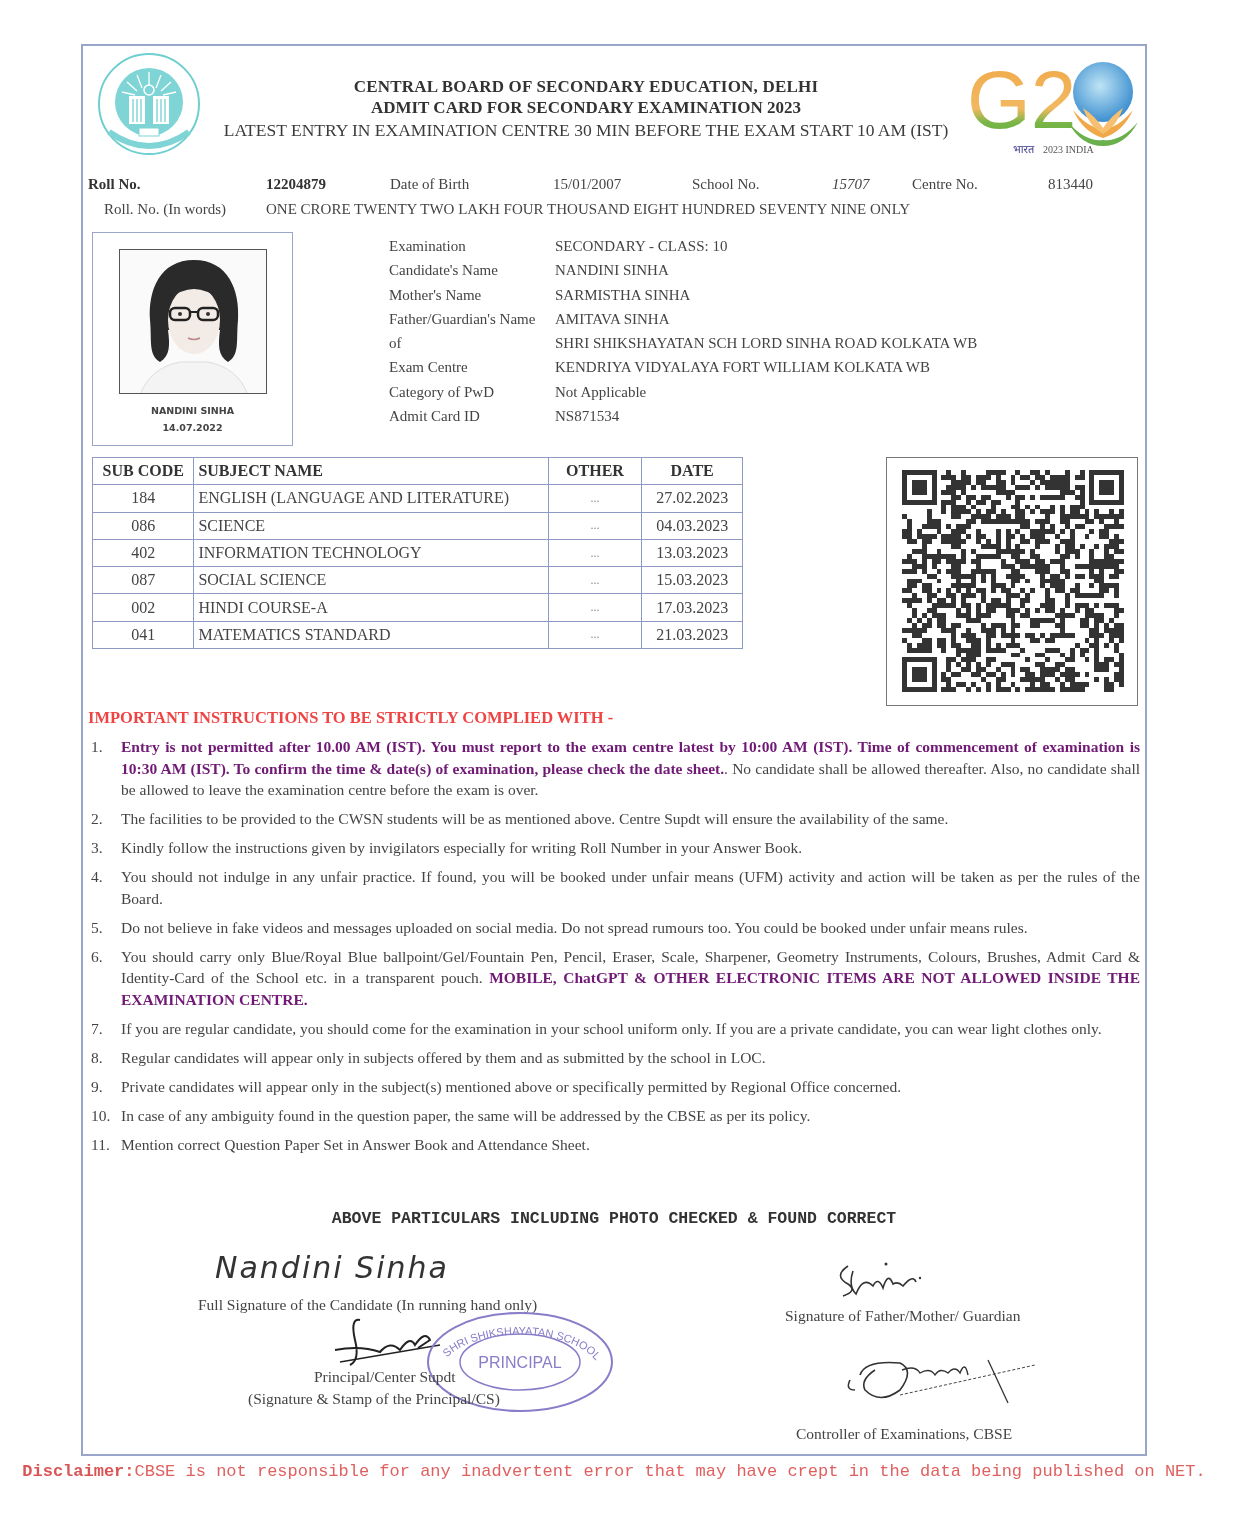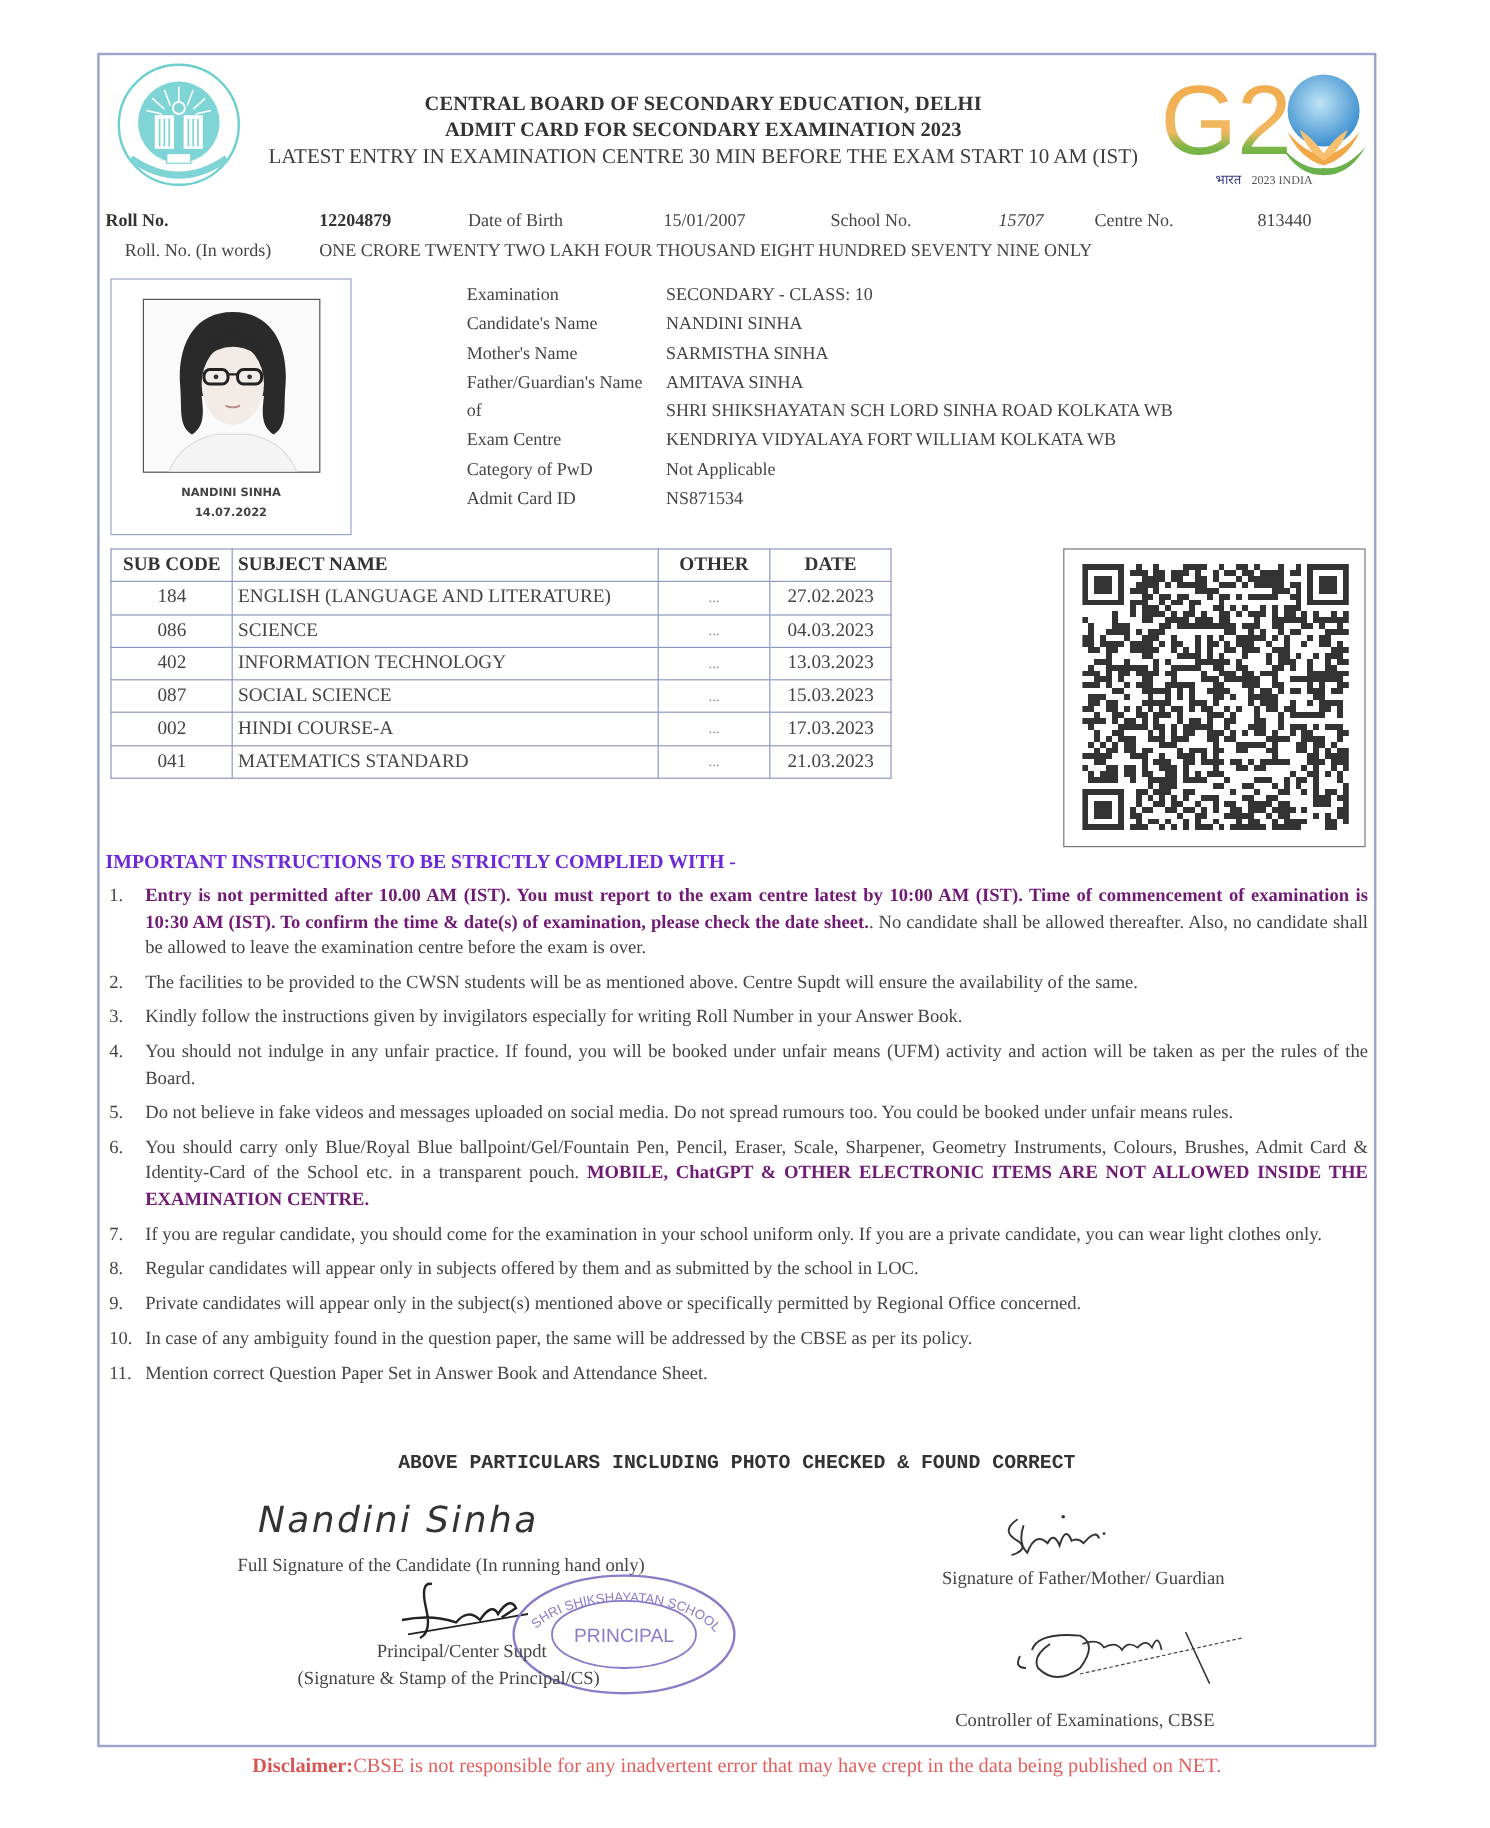--- a/index.html
+++ b/index.html
@@ -46,34 +46,34 @@
   .c-code { width: 121px; text-align: center; }
   .c-name { width: 454px; text-align: left; }
   .c-med { width: 105px; text-align: center; }
   .c-date { width: 109px; text-align: center; }
   td.c-med { color: #888; font-size: 12px; }
 
   .qr-frame { position: absolute; left: 886px; top: 457px; width: 252px; height: 249px; border: 1.5px solid #777; }
   .qr { position: absolute; left: 902px; top: 470px; width: 222px; height: 222px; }
 
   
-  .instr-head { position: absolute; left: 88px; top: 708px; font-weight: bold; font-size: 16.5px; color: #6d28d9; }
+  .instr-head { position: absolute; left: 88px; top: 708px; font-weight: bold; font-size: 16.5px; color: #ef4444; }
   ol.instr { position: absolute; left: 88px; top: 736px; width: 1052px; list-style: none; }
   ol.instr li { position: relative; padding-left: 33px; font-size: 15.5px; color: #444; line-height: 21.5px; text-align: justify; margin-bottom: 7.5px; }
   ol.instr li .num { position: absolute; left: 3px; top: 0; }
   ol.instr li .b { font-weight: bold; color: #701a75; }
   .checked { position: absolute; left: 0; width: 1228px; top: 1209px; text-align: center; font-weight: bold; font-size: 16.5px; color: #333; font-family: Liberation Mono, monospace; }
 
   
   .sig-cand { position: absolute; left: 215px; top: 1250px; font-family: "DejaVu Sans", sans-serif; font-style: italic; font-size: 30px; color: #333; letter-spacing: 2px; font-weight: 200; }
   .sig-cap { position: absolute; font-size: 15.5px; color: #444; white-space: nowrap; }
   .stamp { position: absolute; left: 425px; top: 1310px; width: 190px; height: 105px; }
   .sig-svg { position: absolute; }
 
-  .disclaimer { position: absolute; left: 0; width: 1228px; top: 1462px; text-align: center; font-family: Liberation Serif, serif; font-size: 17px; color: #e06060; white-space: nowrap; }
+  .disclaimer { position: absolute; left: 0; width: 1228px; top: 1462px; text-align: center; font-family: Liberation Mono, monospace; font-size: 17px; color: #e06060; white-space: nowrap; }
   .disclaimer .dh { font-weight: bold; color: #d95555; }
 </style>
 </head>
 <body>
 
 <div class="page-frame"></div>
 
 <svg class="cbse-logo" viewBox="0 0 108 104">
   <circle cx="54" cy="52" r="50" fill="none" stroke="#6fcfd0" stroke-width="2"></circle>
   <circle cx="54" cy="50" r="34" fill="#7fd4d5"></circle>

